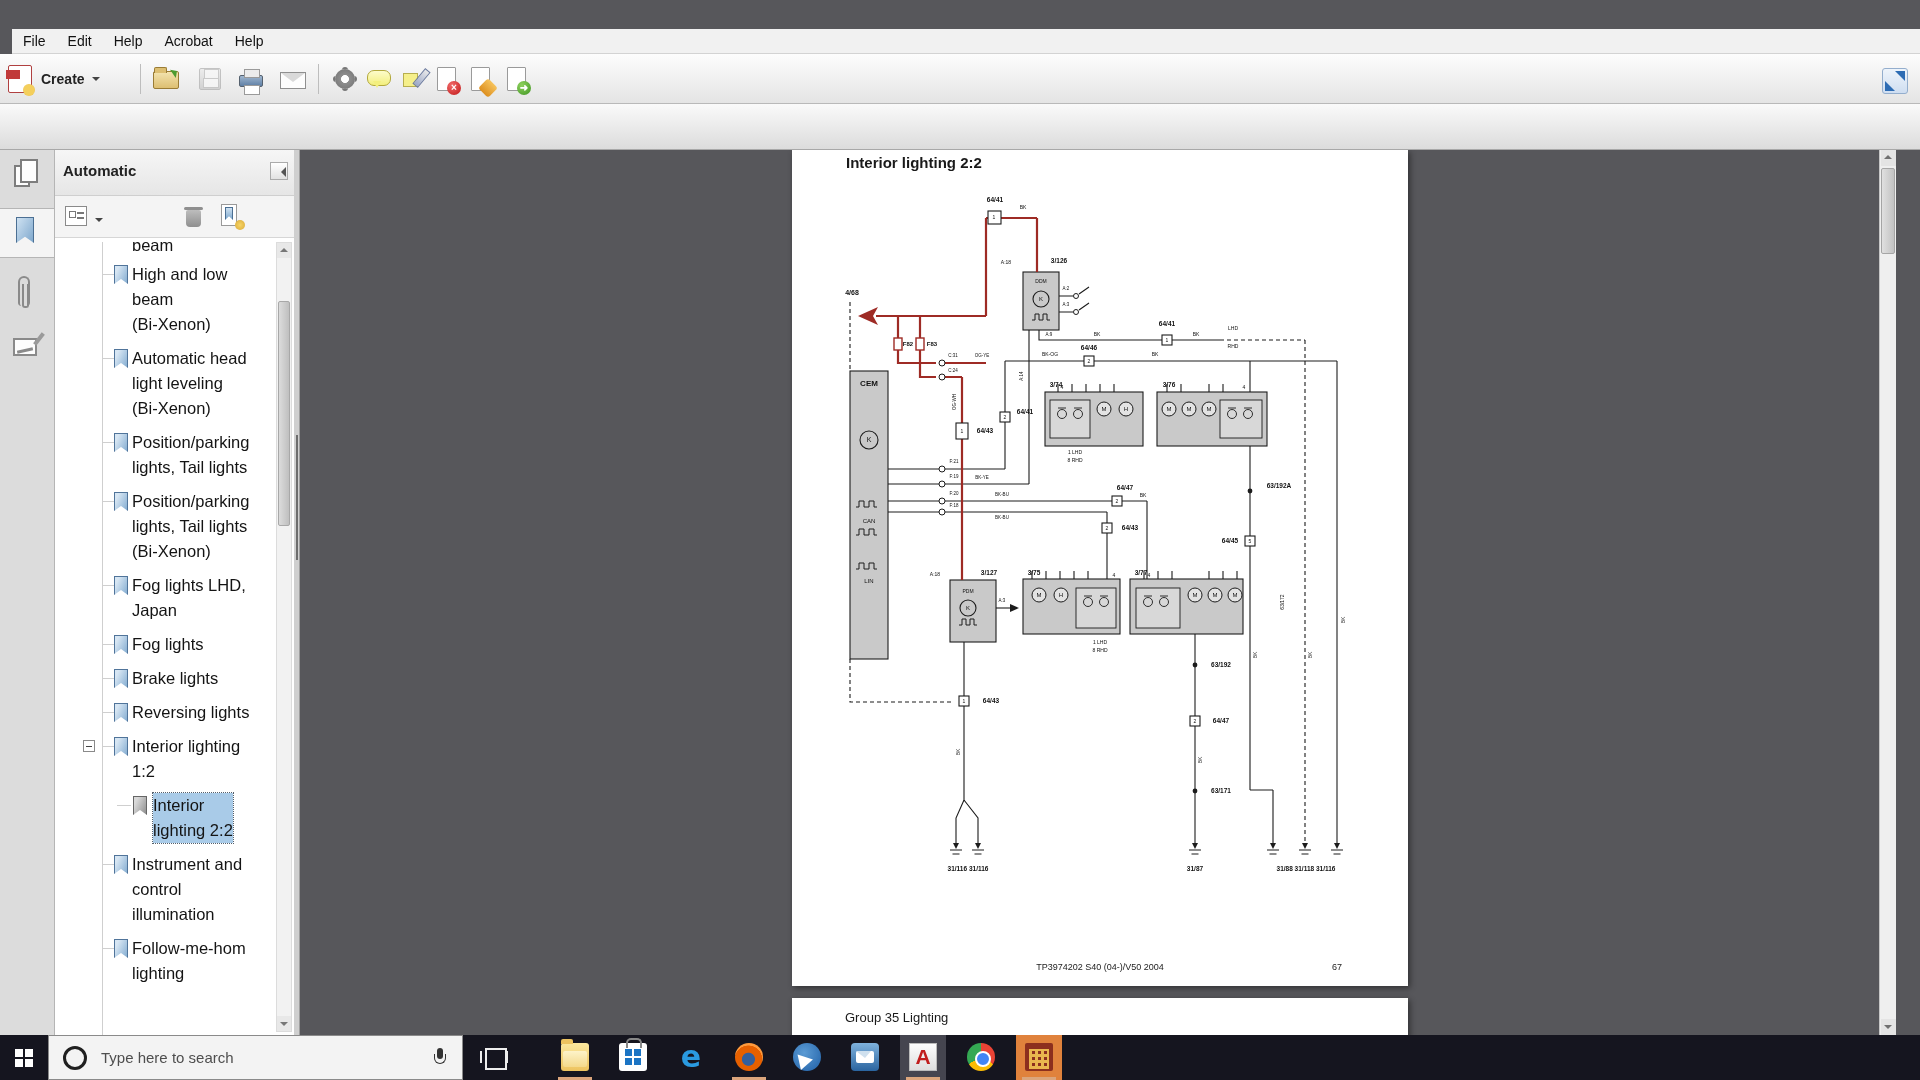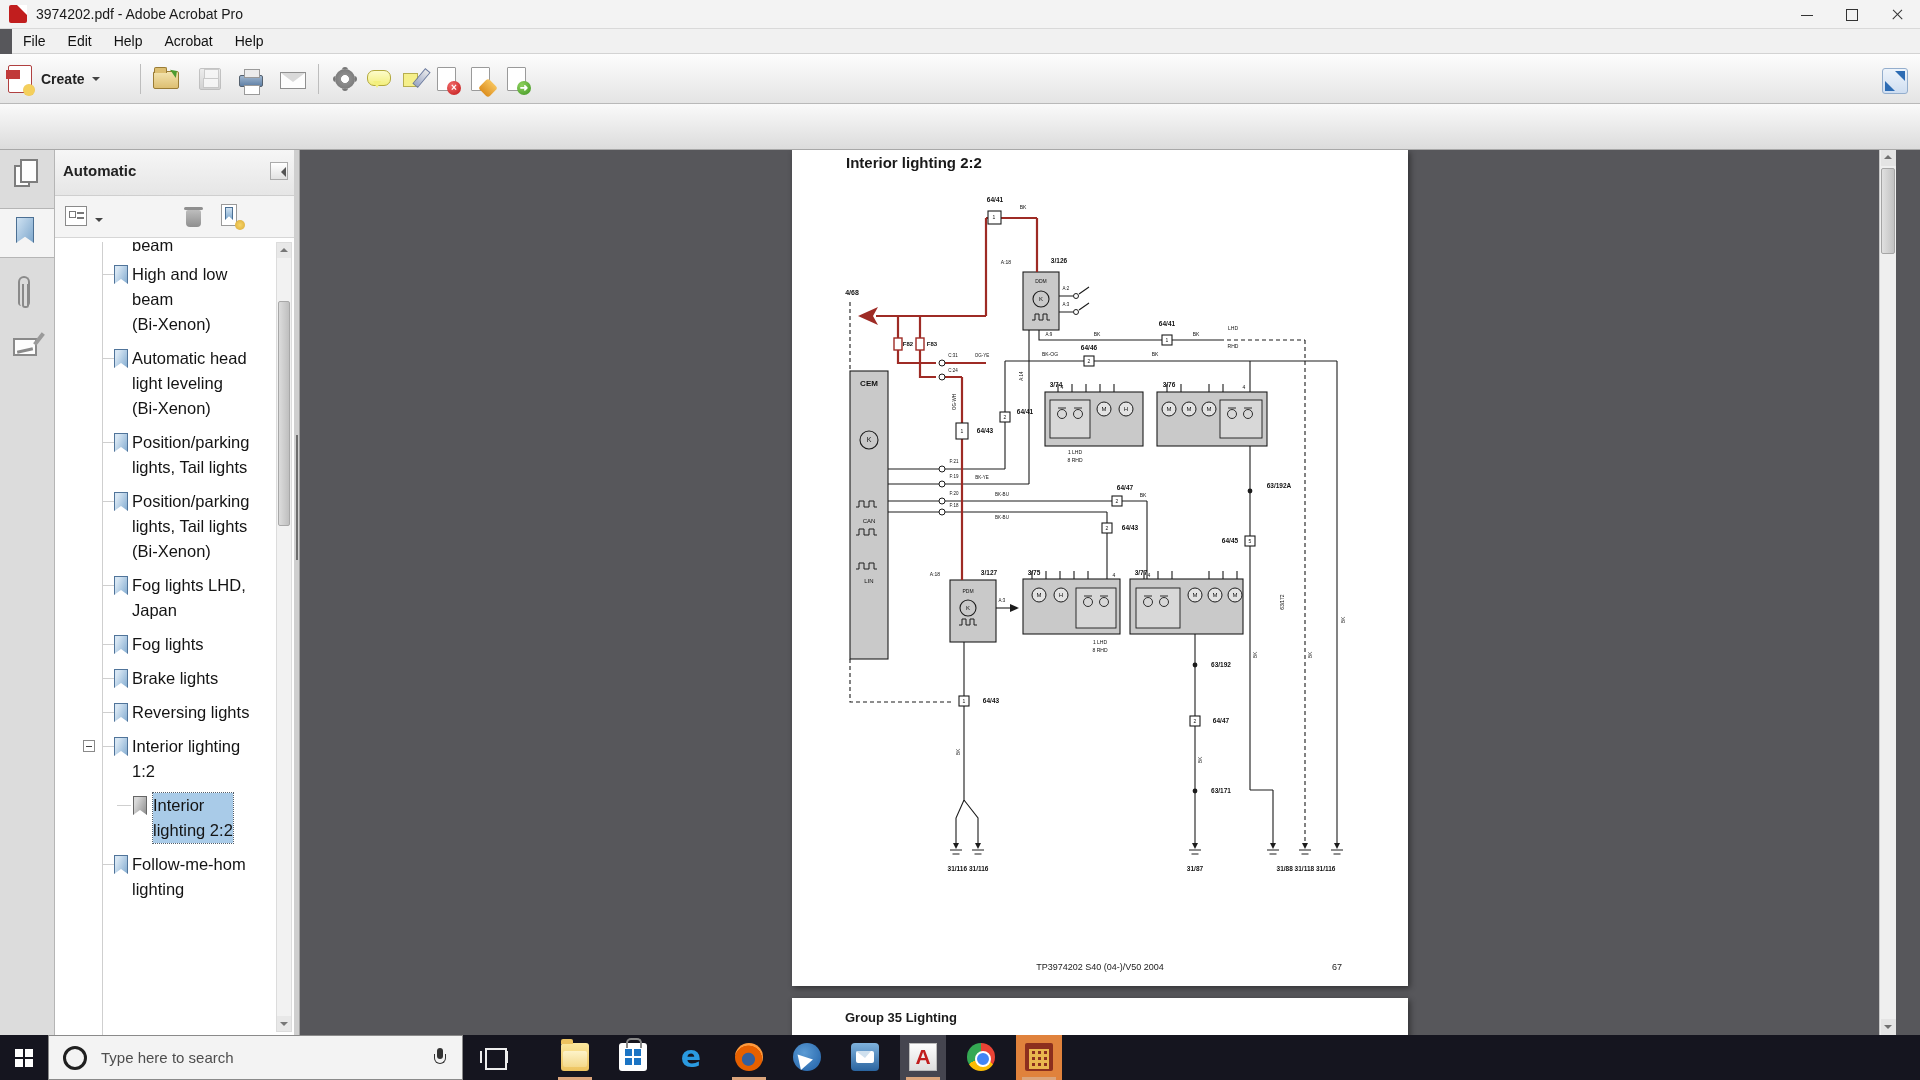--- a/index.html
+++ b/index.html
@@ -136,21 +136,21 @@
   .panel-sb .dn:after { content:""; position:absolute; left:3px; top:6px; border:4px solid transparent; border-top-color:#777; }
   .panel-sb .thumb { position:absolute; left:1px; top:58px; width:12px; height:225px; background:linear-gradient(90deg,#dcdcdc,#bfbfbf); border:1px solid #a8a8a8; border-radius:2px; }
   .splitter { position:absolute; left:294px; top:150px; width:6px; height:885px; background:#cfcfcf; border-right:1px solid #9f9f9f; cursor:col-resize; }
   .splitter .grab { position:absolute; left:2px; top:285px; width:2px; height:125px; background:#6d6d6d; }
 
   
   .docarea { position:absolute; left:300px; top:150px; width:1596px; height:885px; background:#57575b; overflow:hidden; }
   .page1 { position:absolute; left:492px; top:0; width:616px; height:836px; background:#fff; box-shadow:2px 2px 6px rgba(0,0,0,.45); }
   .page2 { position:absolute; left:492px; top:848px; width:616px; height:40px; background:#fff; box-shadow:2px 2px 6px rgba(0,0,0,.45); }
   .pg-title { position:absolute; left:54px; top:4px; font-size:15px; font-weight:bold; color:#1a1a1a; }
-  .pg2-heading { position:absolute; left:53px; top:12px; font-size:13px; font-weight:bold; color:#1a1a1a; }
+  .pg2-heading { position:absolute; left:53px; top:12px; font-size:13px; font-weight:normal; color:#1a1a1a; }
   .pg-footer { position:absolute; left:0; top:812px; width:616px; text-align:center; font-size:9px; color:#222; }
   .pg-num { position:absolute; left:540px; top:812px; font-size:9px; color:#222; }
   #wires { position:absolute; left:0; top:0; }
   #dlabels { position:absolute; left:0; top:0; width:616px; height:836px; }
   #dlabels span { position:absolute; font-size:8px; color:#111; white-space:nowrap; }
   .doc-sb { position:absolute; right:0; top:0; width:17px; height:885px; background:#efefef; border-left:1px solid #c6c6c6; }
   .doc-sb .up,.doc-sb .dn { position:absolute; left:1px; width:15px; height:16px; background:#e4e4e4; }
   .doc-sb .up { top:0; } .doc-sb .dn { bottom:0; }
   .doc-sb .up:after { content:""; position:absolute; left:3px; top:5px; border:4px solid transparent; border-bottom-color:#707070; border-top:none; }
   .doc-sb .dn:after { content:""; position:absolute; left:3px; top:6px; border:4px solid transparent; border-top-color:#707070; }
@@ -214,27 +214,20 @@
   .notif { position:relative; width:34px; height:45px; cursor:pointer; }
   .notif .sq { position:absolute; left:4px; top:11px; width:21px; height:18px; background:#fff; border-radius:2px; }
   .notif .sq:before { content:""; position:absolute; left:3px; top:4px; width:14px; height:2px; background:#15151f; box-shadow:0 5px 0 #15151f; }
   .notif .bdg { position:absolute; right:0px; bottom:6px; width:16px; height:16px; border-radius:50%; background:#3c3c46; color:#fff; font-size:10.5px; text-align:center; line-height:16px; }
 </style>
 </head>
 <body>
 
 <div id="screen">
 
-  <div class="titlebar">
-    <div class="pdficon"></div>
-    <div class="win-title">3974202.pdf - Adobe Acrobat Pro</div>
-    <div class="winbtn min"></div>
-    <div class="winbtn max"></div>
-    <div class="winbtn close"></div>
-  </div>
 
   <div class="menubar" id="menubar">
       <div class="menu-item">File</div>
       <div class="menu-item">Edit</div>
       <div class="menu-item">Help</div>
       <div class="menu-item">Acrobat</div>
       <div class="menu-item">Help</div>
     </div>
 
   <div class="toolbar1">
@@ -375,20 +368,23 @@
 (Bi-Xenon)</span></div>
         <div class="bm-item"><div class="tick"></div><div class="bmic"></div><span class="txt">Fog lights LHD,
 Japan</span></div>
         <div class="bm-item"><div class="tick"></div><div class="bmic"></div><span class="txt">Fog lights</span></div>
         <div class="bm-item"><div class="tick"></div><div class="bmic"></div><span class="txt">Brake lights</span></div>
         <div class="bm-item"><div class="tick"></div><div class="bmic"></div><span class="txt">Reversing lights</span></div>
         <div class="bm-item"><div class="tick"></div><div class="bmic"></div><div class="expander"></div><span class="txt">Interior lighting
 1:2</span></div>
         <div class="bm-item child selected"><div class="tick"></div><div class="bmic"></div><span class="txt">Interior
 lighting 2:2</span></div>
+        <div class="bm-item"><div class="tick"></div><div class="bmic"></div><span class="txt">Instrument and
+control
+illumination</span></div>
         <div class="bm-item"><div class="tick"></div><div class="bmic"></div><span class="txt">Follow-me-hom
 lighting</span></div>
       </div>
     <div class="panel-sb">
       <div class="up"></div>
       <div class="thumb"></div>
       <div class="dn"></div>
     </div>
   </div>
   <div class="splitter">

